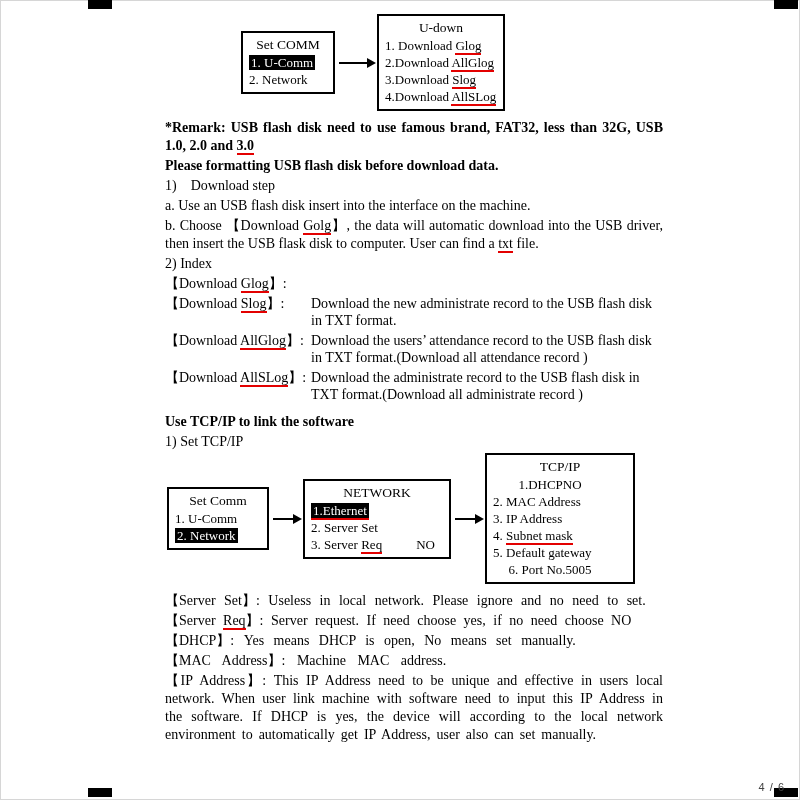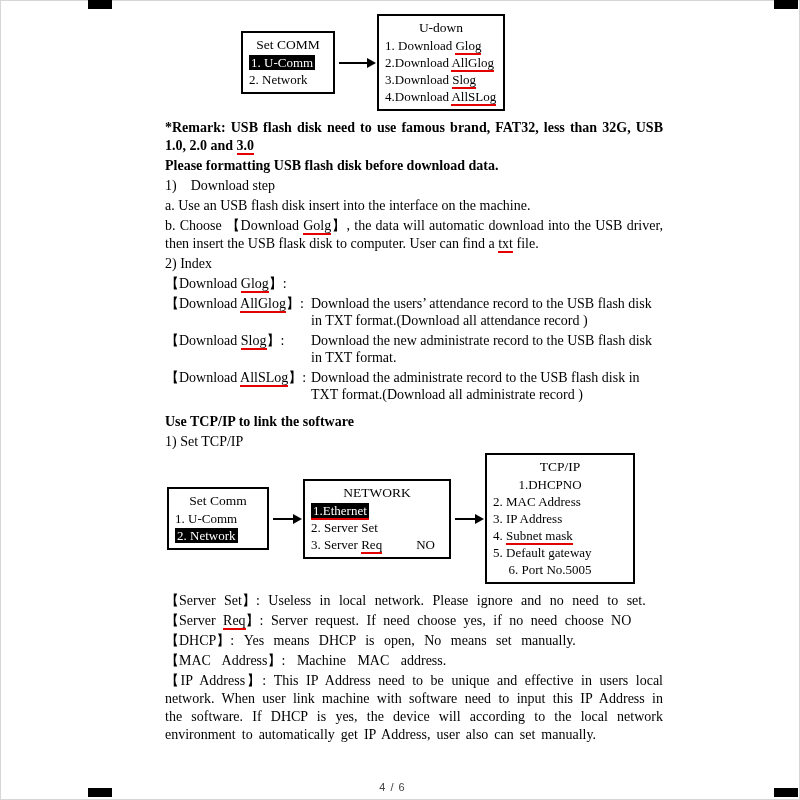--- a/index.html
+++ b/index.html
@@ -38,21 +38,21 @@
   .kv2{display:flex;justify-content:space-between;padding-right:8px}
   .defrow{display:flex;margin-bottom:3px;line-height:17px}
   .term{width:146px;flex:none}
   .desc{flex:1}
   .mt{margin-top:10px}
   .ws1{word-spacing:5px}
   .ws2{word-spacing:4px}
   .ws3{word-spacing:6px}
   .ws4{word-spacing:8px}
   .ipx{text-align:justify;word-spacing:2.5px}
-  .footer{position:absolute;left:0;right:15px;bottom:7px;text-align:center;font-size:11px;color:#444;letter-spacing:1px;
+  .footer{position:absolute;left:0;right:15px;bottom:7px;text-align:right;font-size:11px;color:#444;letter-spacing:1px;
           font-family:"Liberation Sans","DejaVu Sans",sans-serif}
 </style>
 </head>
 <body>
 
 <div class="page">
 
   <div class="marker m-tl"></div>
   <div class="marker m-tr"></div>
   <div class="marker m-bl"></div>
@@ -81,26 +81,26 @@
 
     <p class="pre">1)    Download step</p>
     <p>a. Use an USB flash disk insert into the interface on the machine.</p>
     <p class="justify"><span>b. Choose  【Download </span><span class="ru">Golg</span><span>】, the data will automatic download into the USB driver, then insert the USB flask disk to computer. User can find a </span><span class="ru">txt</span><span> file.</span></p>
     <p>2) Index</p>
 
     <div class="defrow">
       <div class="term"><span>【Download </span><span class="ru">Glog</span><span>】:</span></div>
     </div>
     <div class="defrow">
+      <div class="term"><span>【Download </span><span class="ru">Slog</span><span>】:</span></div>
+      <div class="desc">Download the new administrate record to the USB flash disk in TXT format.</div>
+    </div>
+    <div class="defrow">
       <div class="term"><span>【Download </span><span class="ru">AllGlog</span><span>】:</span></div>
       <div class="desc">Download the users’ attendance record to the USB flash disk in TXT format.(Download all attendance record )</div>
-    </div>
-    <div class="defrow">
-      <div class="term"><span>【Download </span><span class="ru">Slog</span><span>】:</span></div>
-      <div class="desc">Download the new administrate record to the USB flash disk in TXT format.</div>
     </div>
     <div class="defrow">
       <div class="term"><span>【Download </span><span class="ru">AllSLog</span><span>】:</span></div>
       <div class="desc">Download the administrate record to the USB flash disk in TXT format.(Download all administrate record )</div>
     </div>
 
     <p class="bold mt">Use TCP/IP to link the software</p>
     <p>1) Set TCP/IP</p>
 
     <div class="diagram d2">

